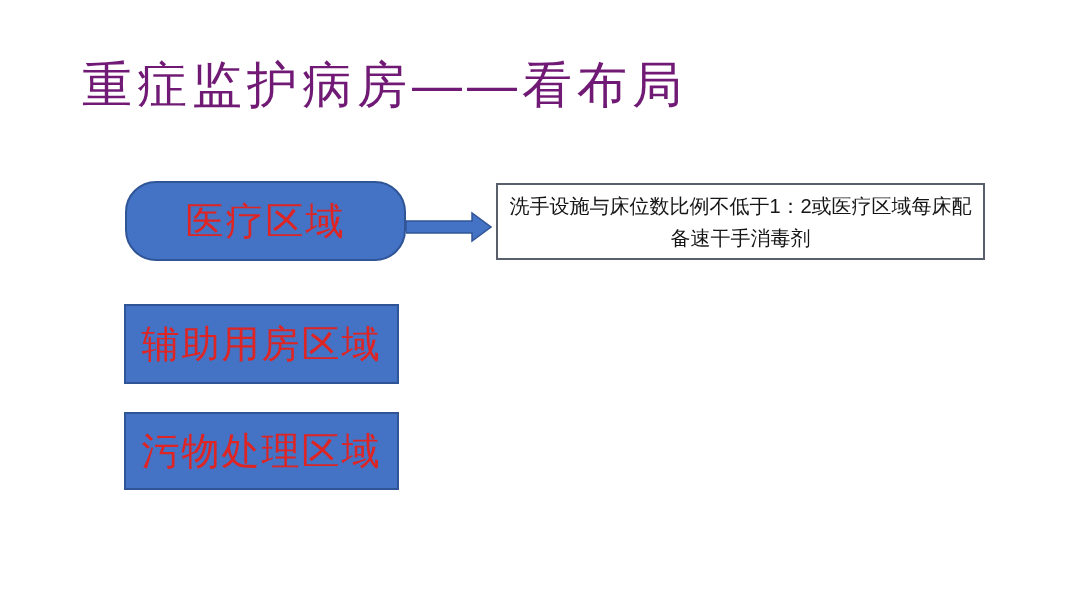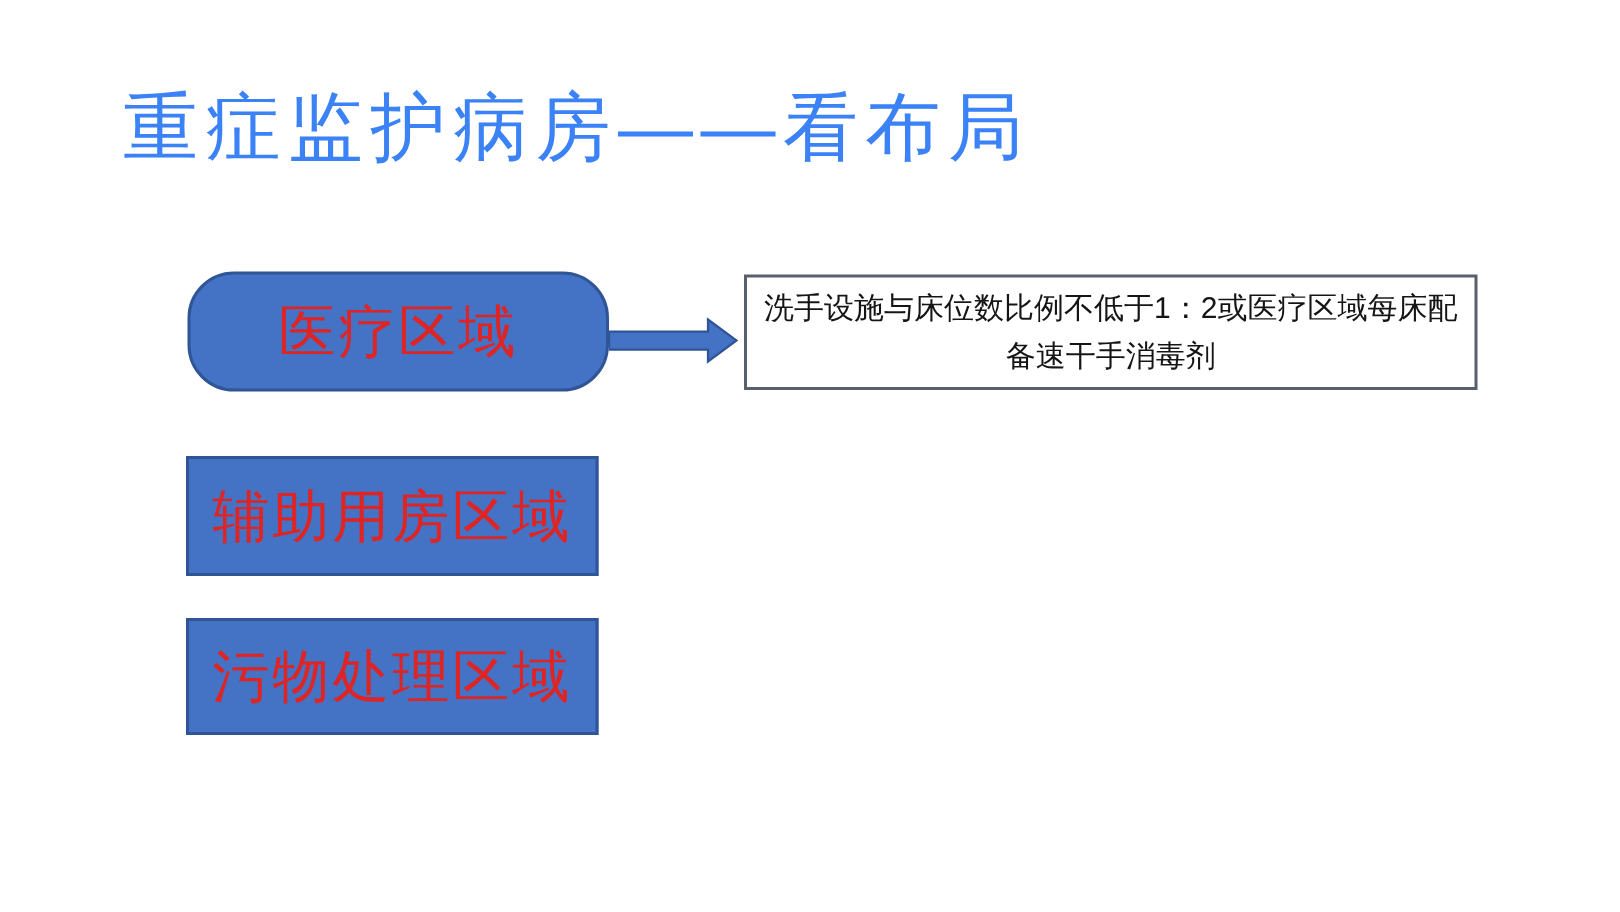--- a/index.html
+++ b/index.html
@@ -15,21 +15,21 @@
     background: #ffffff;
     overflow: hidden;
   }
   .slide-title {
     position: absolute;
     left: 82px;
     top: 52px;
     font-size: 50px;
     font-weight: 300;
     letter-spacing: 5px;
-    color: #3b82f6;
+    color: #701a75;
     white-space: nowrap;
   }
   .zone-box {
     position: absolute;
     background: #4472c4;
     border: 2px solid #2f5597;
     box-sizing: border-box;
     display: flex;
     align-items: center;
     justify-content: center;

